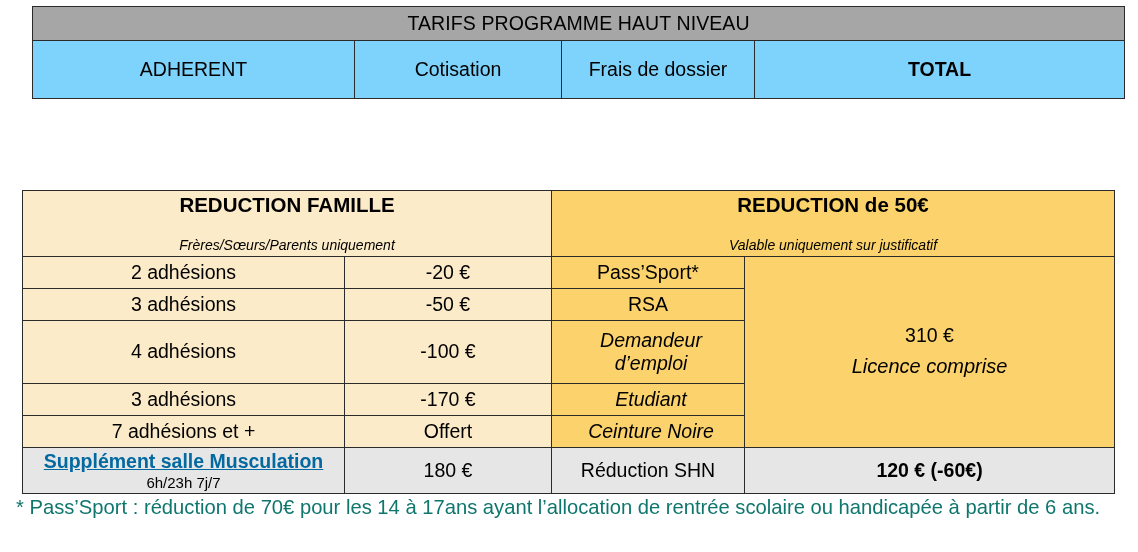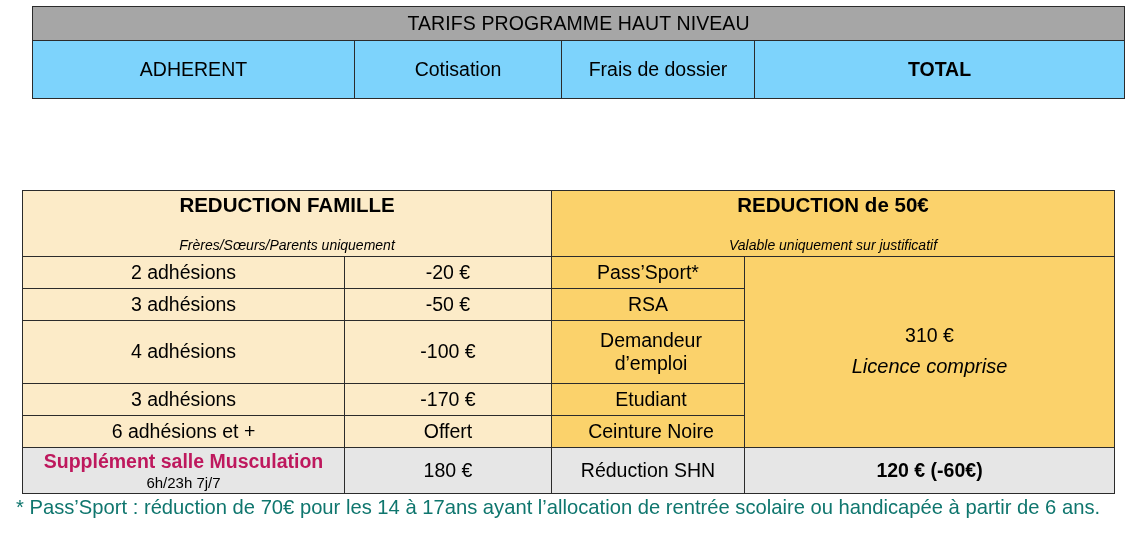--- a/index.html
+++ b/index.html
@@ -106,31 +106,32 @@
     font-style: italic;
     font-size: 20px;
     margin-top: 8px;
   }
 
   .sup {
     padding: 2px 4px !important;
   }
   .sup .l1 {
     display: block;
-    color: #be185d;
+    color: #0369a1;
     font-weight: bold;
     font-size: 19.5px;
+    text-decoration: underline;
   }
   .sup .l2 {
     display: block;
     font-weight: normal;
     font-size: 15px;
     margin-top: 1px;
   }
-  .ml { text-align: left; padding-left: 10px !important; }
+  .ml { text-align: left; padding-left: 10px !important; font-style: italic; }
 
   
   #footnote {
     position: absolute;
     left: 16px;
     top: 496px;
     width: 1112px;
     font-family: Liberation Sans, sans-serif;
     font-size: 20.2px;
     color: #0f766e;
@@ -204,21 +205,21 @@
         <td class="orange r-tall ml">Demandeur d’emploi</td>
       </tr>
 
       <tr>
         <td class="cream r-small">3 adhésions</td>
         <td class="cream r-small red">-170 €</td>
         <td class="orange r-small ml">Etudiant</td>
       </tr>
 
       <tr>
-        <td class="cream r-small">6 adhésions et +</td>
+        <td class="cream r-small">7 adhésions et +</td>
         <td class="cream r-small">Offert</td>
         <td class="orange r-small ml">Ceinture Noire</td>
       </tr>
 
       <tr>
         <td class="greyrow sup">
           <span class="l1">Supplément salle Musculation</span>
           <span class="l2">6h/23h 7j/7</span>
         </td>
         <td class="greyrow r-small">180 €</td>

